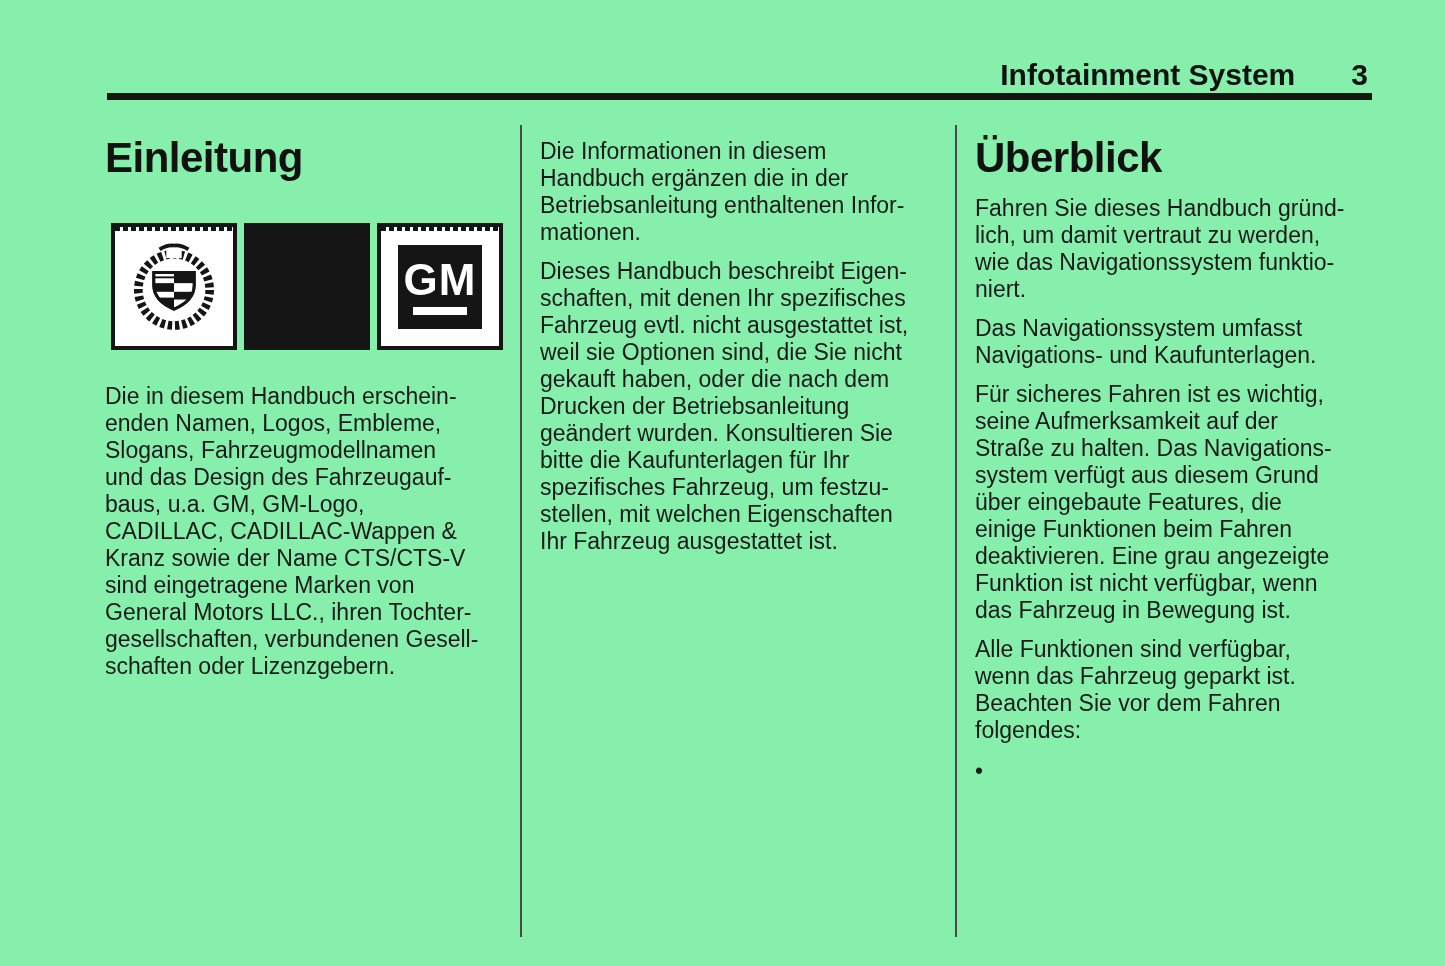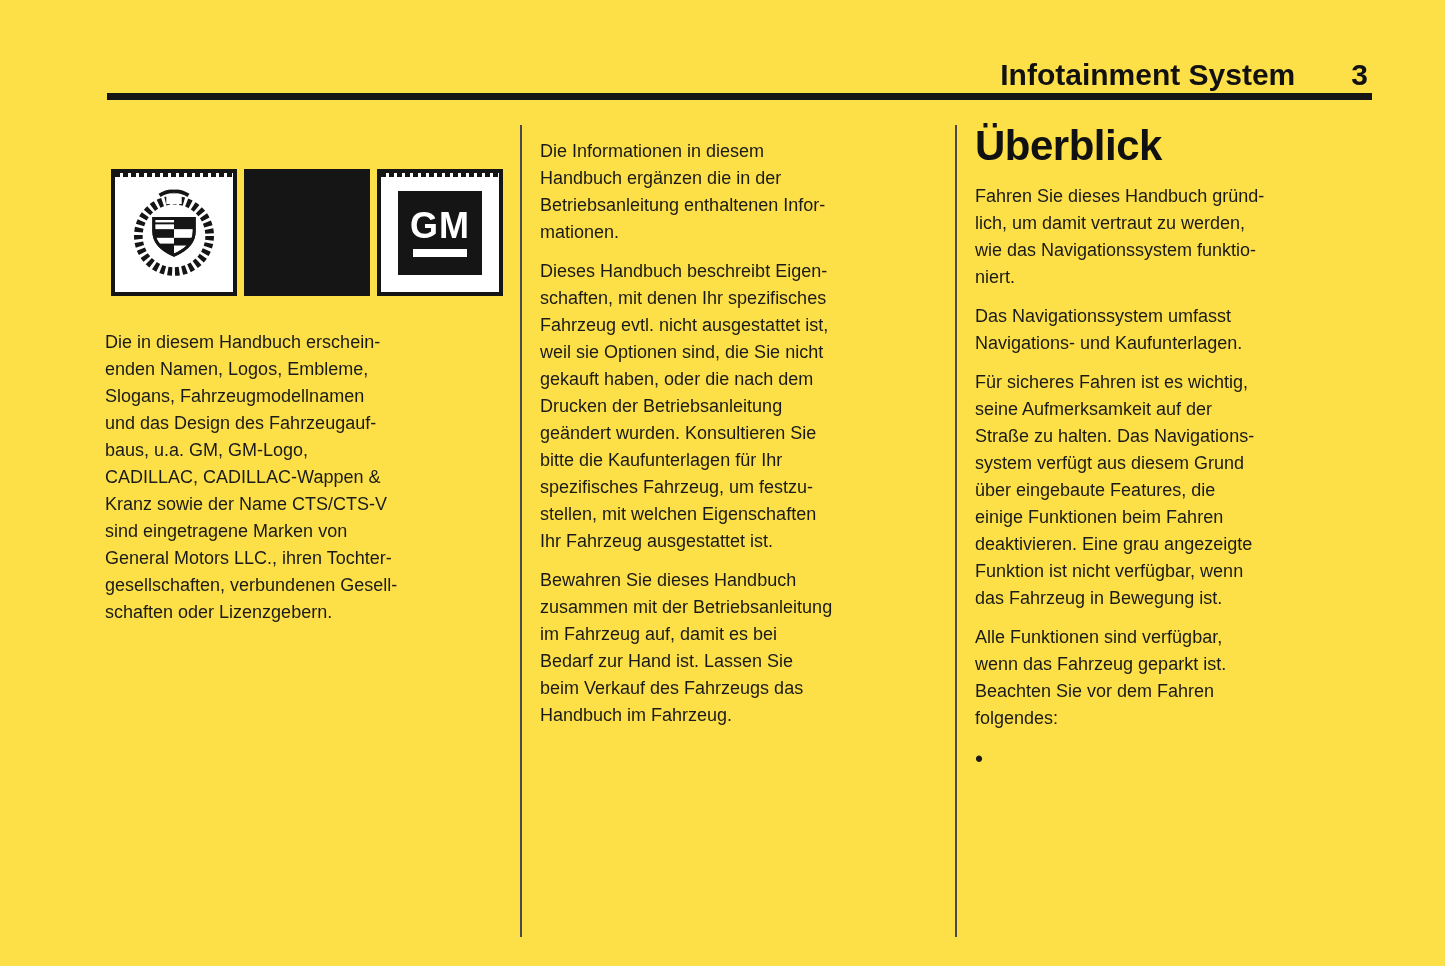--- a/index.html
+++ b/index.html
@@ -1,17 +1,17 @@
 <!DOCTYPE html>
 <html><head>
 <meta charset="utf-8">
 <style>
   html,body { margin:0; padding:0; background:#fff; }
   .page {
-    position:relative; width:1445px; height:966px; background:#fde047;
+    position:relative; width:1445px; height:966px; background:#86efac;
     font-family:"Liberation Sans","DejaVu Sans",sans-serif; color:#1a1a1a;
     overflow:hidden;
   }
   .header {
     position:absolute; top:58px; right:77px;
     display:flex; gap:56px; align-items:baseline;
     font-weight:bold; font-size:30px; color:#111;
   }
   .rule {
     position:absolute; top:93px; left:107px; width:1265px; height:7px;
@@ -24,62 +24,63 @@
   .divider {
     position:absolute; top:125px; width:2px; height:812px; background:#4a4a4a;
   }
   .d1 { left:520px; }
   .d2 { left:955px; }
   h1 {
     font-size:42px; font-weight:bold; margin:0; color:#111;
     letter-spacing:-0.5px; line-height:1.0;
   }
   .col1 h1 { margin-top:12px; }
-  .col3 h1 { margin-top:0; margin-bottom:16px; }
+  .col3 h1 { margin-top:12px; margin-bottom:16px; }
   .body {
-    font-size:18px; line-height:27px; white-space:pre;
+    font-size:23px; line-height:27px; white-space:pre;
     margin:0 0 12px 0; color:#1a1a1a;
   }
   .logo-row { display:flex; gap:7px; margin:44px 0 0 6px; }
   .logo-box {
     width:126px; height:127px; box-sizing:border-box;
     border:4px solid #151515; background:#fff; position:relative;
     display:flex; align-items:center; justify-content:center;
   }
   .logo-box::before {
     content:""; position:absolute; top:0; left:0; right:0; height:4px;
     background:repeating-linear-gradient(90deg,#151515 0 5px,rgba(0,0,0,0) 5px 8px);
   }
   .logo-box.black { background:#151515; }
   .gm-inner {
     width:84px; height:84px; background:#151515;
     display:flex; flex-direction:column; align-items:center; justify-content:center;
   }
   .gm-letters {
-    color:#fff; font-weight:bold; font-size:36px; line-height:1; letter-spacing:1px;
+    color:#fff; font-weight:bold; font-size:44px; line-height:1; letter-spacing:1px;
   }
   .gm-bar { width:54px; height:8px; background:#fff; margin-top:5px; }
   .bullet-item { display:flex; margin-top:14px; }
   .bullet-marker {
     width:41px; flex:0 0 41px; font-size:23px; line-height:27px; color:#1a1a1a;
   }
 </style>
 </head>
 <body>
 
 <div class="page">
 
   <div class="header">
     <span>Infotainment System</span>
     <span>3</span>
   </div>
 
   <div class="rule"></div>
 
   <div class="col col1">
+    <h1>Einleitung</h1>
 
     <div class="logo-row">
       <div class="logo-box">
         <svg viewBox="0 0 110 110" width="106" height="106" aria-hidden="true">
           <circle cx="55" cy="58" r="37" fill="none" stroke="#151515" stroke-width="9" stroke-dasharray="4.5 3"></circle>
           <rect x="47" y="12" width="16" height="13" fill="#ffffff"></rect>
           <path d="M40,16 q8,-5 15,-4" fill="none" stroke="#151515" stroke-width="4"></path>
           <path d="M70,16 q-8,-5 -15,-4" fill="none" stroke="#151515" stroke-width="4"></path>
           <defs>
             <clipPath id="shieldClip">
@@ -132,26 +133,20 @@
 schaften, mit denen Ihr spezifisches
 Fahrzeug evtl. nicht ausgestattet ist,
 weil sie Optionen sind, die Sie nicht
 gekauft haben, oder die nach dem
 Drucken der Betriebsanleitung
 geändert wurden. Konsultieren Sie
 bitte die Kaufunterlagen für Ihr
 spezifisches Fahrzeug, um festzu-
 stellen, mit welchen Eigenschaften
 Ihr Fahrzeug ausgestattet ist.</p>
-    <p class="body">Bewahren Sie dieses Handbuch
-zusammen mit der Betriebsanleitung
-im Fahrzeug auf, damit es bei
-Bedarf zur Hand ist. Lassen Sie
-beim Verkauf des Fahrzeugs das
-Handbuch im Fahrzeug.</p>
   </div>
 
   <div class="divider d2"></div>
 
   <div class="col col3">
     <h1>Überblick</h1>
     <p class="body">Fahren Sie dieses Handbuch gründ-
 lich, um damit vertraut zu werden,
 wie das Navigationssystem funktio-
 niert.</p>

